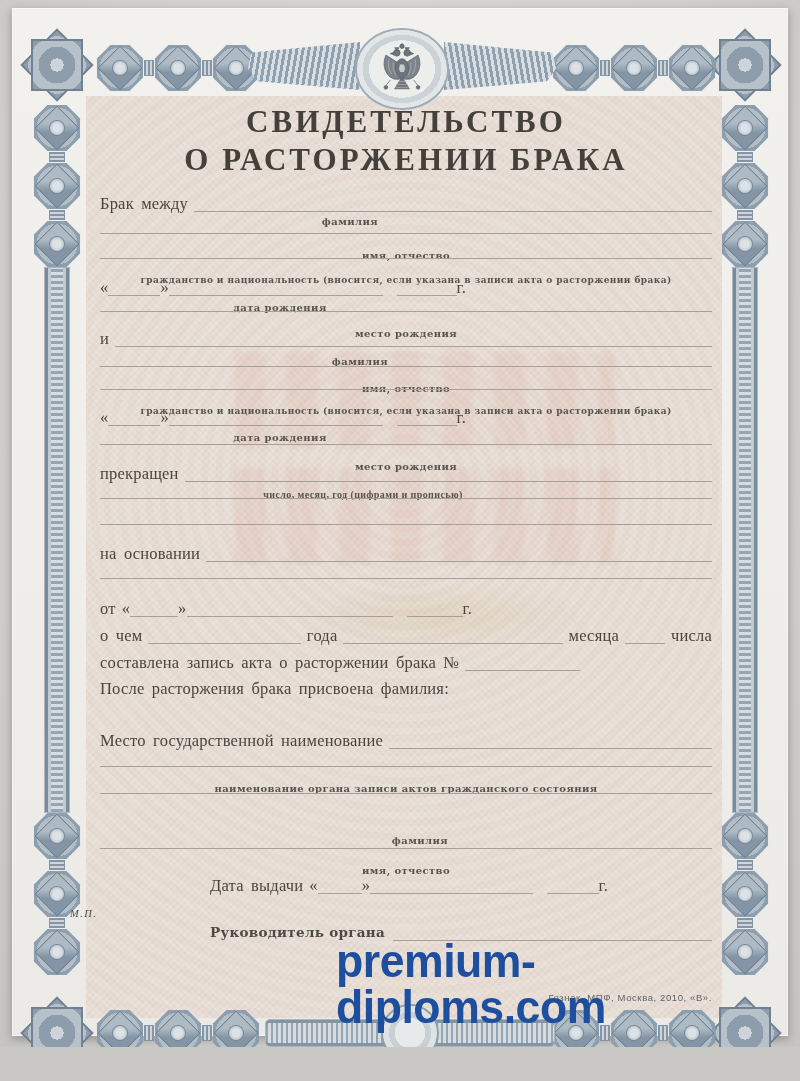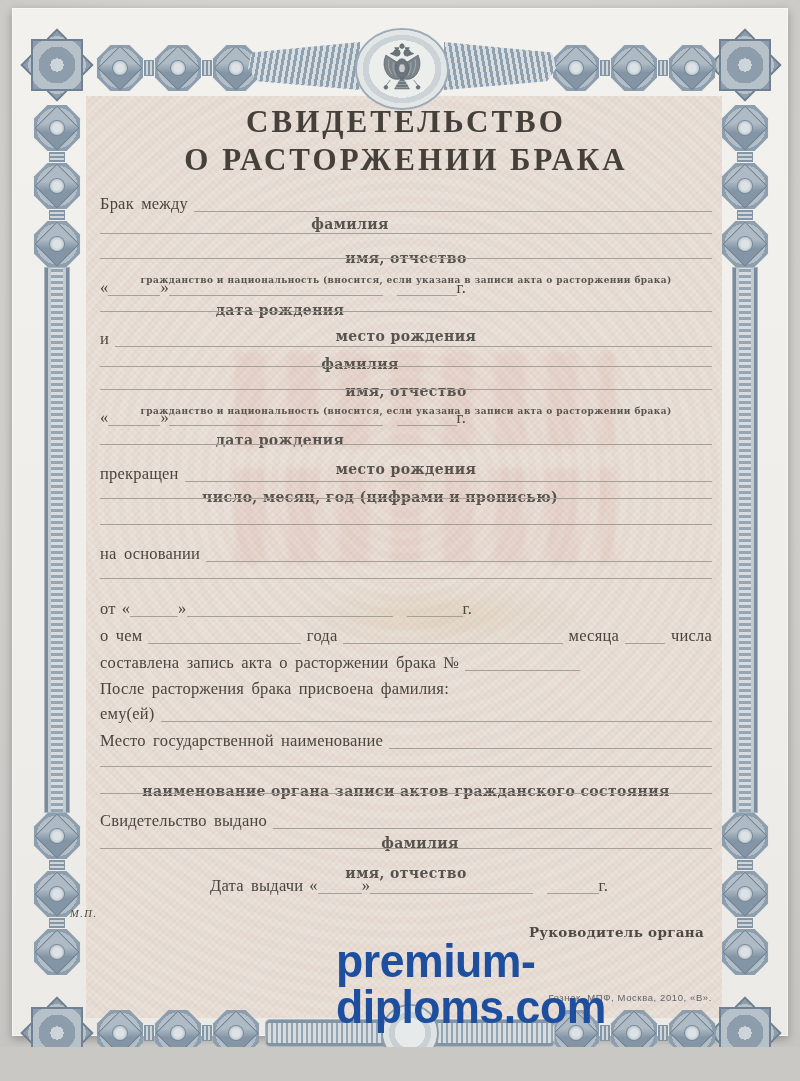--- a/index.html
+++ b/index.html
@@ -62,21 +62,21 @@
     font-weight:700;font-size:31px;line-height:38px;letter-spacing:3px;color:#45413a;}
   .frow{position:absolute;left:0;width:612px;display:flex;align-items:flex-end;
     font-size:16.5px;line-height:1;color:#4a453d;letter-spacing:.2px;}
   .frow .t{white-space:pre;word-spacing:3px;padding-right:6px;}
   .frow .tq{white-space:pre;}
   .fl{flex:1 1 auto;border-bottom:1px solid #a6a099;height:3px;margin-bottom:1px;}
   .fl.f0{flex:0 0 auto;}
   .gap{flex:0 0 14px;}
   .sp{flex:1 1 auto;}
   .sub{position:absolute;left:0;width:612px;text-align:center;
-    font-family:"DejaVu Serif",serif;font-weight:700;font-size:14px;line-height:1;
+    font-family:"DejaVu Serif",serif;font-weight:700;font-size:10px;line-height:1;
     color:#57544d;letter-spacing:.4px;}
   .sub.tiny{font-size:9px;}
   .t2{font-family:"DejaVu Serif",serif;font-weight:700;font-size:13.5px;line-height:1.3;
     color:#4e4a43;padding-right:8px;letter-spacing:.3px;}
   .mp{position:absolute;left:70px;top:908px;font-size:10.5px;letter-spacing:1.5px;color:#4f4b44;z-index:4;font-style:italic;}
   .site{position:absolute;left:336px;top:938px;z-index:6;
     font-family:"Liberation Sans",sans-serif;font-weight:700;font-size:46px;line-height:1;
     color:#1e4f9f;letter-spacing:-.5px;transform:scaleX(.97);transform-origin:left;}
   .imprint{position:absolute;left:420px;top:992px;width:292px;text-align:right;z-index:5;
     font-family:"Liberation Sans",sans-serif;font-size:9.5px;color:#5f646b;letter-spacing:.6px;}
@@ -266,21 +266,21 @@
 
     <div class="frow" style="top:441px;">
         <span class="fl"></span>
       </div>
     <div class="sub" style="top:462px;">место рождения</div>
 
     <div class="frow" style="top:466px;">
       <span class="t">прекращен</span>
       <span class="fl"></span>
     </div>
-    <div class="sub" style="top:490px;left:40px;width:480px;">число, месяц, год (цифрами и прописью)</div>
+    <div class="sub" style="top:490px;left:23px;width:480px;font-family:Liberation Serif, serif;">число, месяц, год (цифрами и прописью)</div>
 
     <div class="frow" style="top:495px;">
         <span class="fl"></span>
       </div>
     <div class="frow" style="top:521px;">
         <span class="fl"></span>
       </div>
 
     <div class="frow" style="top:546px;">
       <span class="t">на основании</span>
@@ -314,61 +314,53 @@
     <div class="frow" style="top:655px;">
       <span class="t">составлена запись акта о расторжении брака №</span>
       <span class="fl f0" style="flex-basis:115px;"></span>
       <span class="sp"></span>
     </div>
 
     <div class="frow" style="top:681px;">
       <span class="t">После расторжения брака присвоена фамилия:</span>
     </div>
 
-    <div class="frow" style="top:706px;">
-      <span class="t">ему(ей)</span>
-      <span class="fl"></span>
-    </div>
 
     <div class="frow" style="top:733px;">
       <span class="t">Место государственной наименование</span>
       <span class="fl"></span>
     </div>
 
     <div class="frow" style="top:763px;">
         <span class="fl"></span>
       </div>
     <div class="sub" style="top:784px;">наименование органа записи актов гражданского состояния</div>
     <div class="frow" style="top:790px;">
         <span class="fl"></span>
       </div>
 
-    <div class="frow" style="top:813px;">
-      <span class="t">Свидетельство выдано</span>
-      <span class="fl"></span>
-    </div>
     <div class="sub" style="top:836px;left:60px;width:520px;">фамилия</div>
 
     <div class="frow" style="top:845px;">
         <span class="fl"></span>
       </div>
     <div class="sub" style="top:866px;">имя, отчество</div>
 
     <div class="frow" style="top:878px;left:110px;width:398px;">
       <span class="t">Дата выдачи</span>
       <span class="tq">«</span>
       <span class="fl f0" style="flex-basis:44px;"></span>
       <span class="tq">»</span>
       <span class="fl"></span>
       <span class="gap"></span>
       <span class="fl f0" style="flex-basis:52px;"></span>
       <span class="t" style="padding-right:0;">г.</span>
     </div>
 
-    <div class="frow" style="top:924px;left:110px;width:502px;flex-direction:column;">
+    <div class="frow" style="top:924px;left:110px;width:502px;">
       <span class="t2">
         <span>Руководитель органа</span><br>
       </span>
       <span class="fl"></span>
     </div>
   </div>
 
   <div class="mp">М.П.</div>
 
   <div class="site">premium-diploms.com</div>

